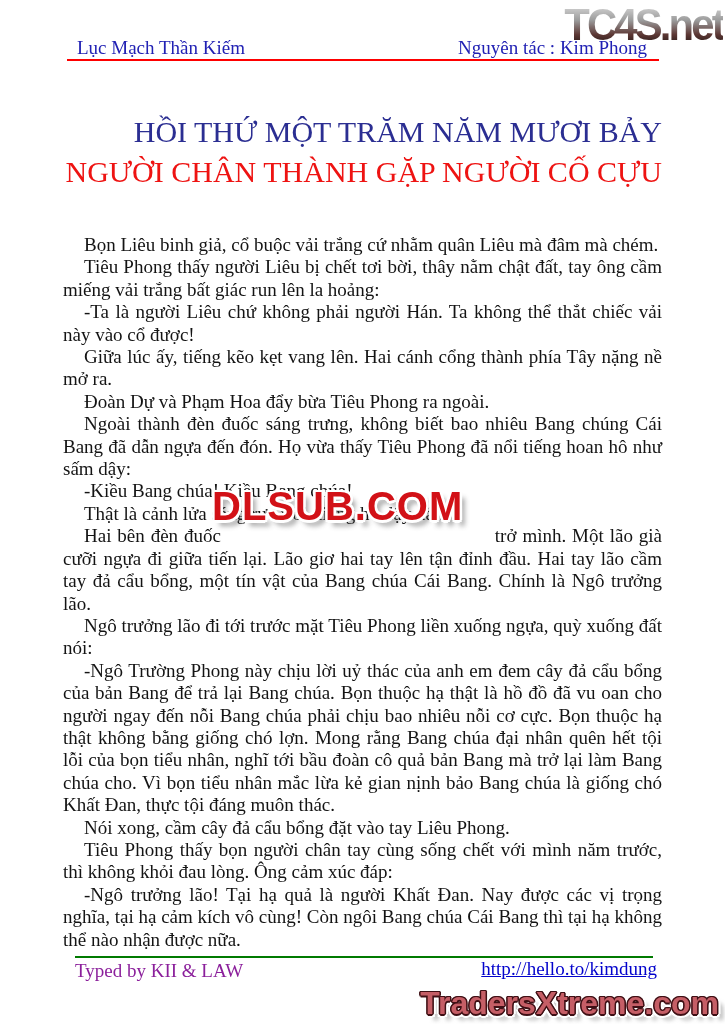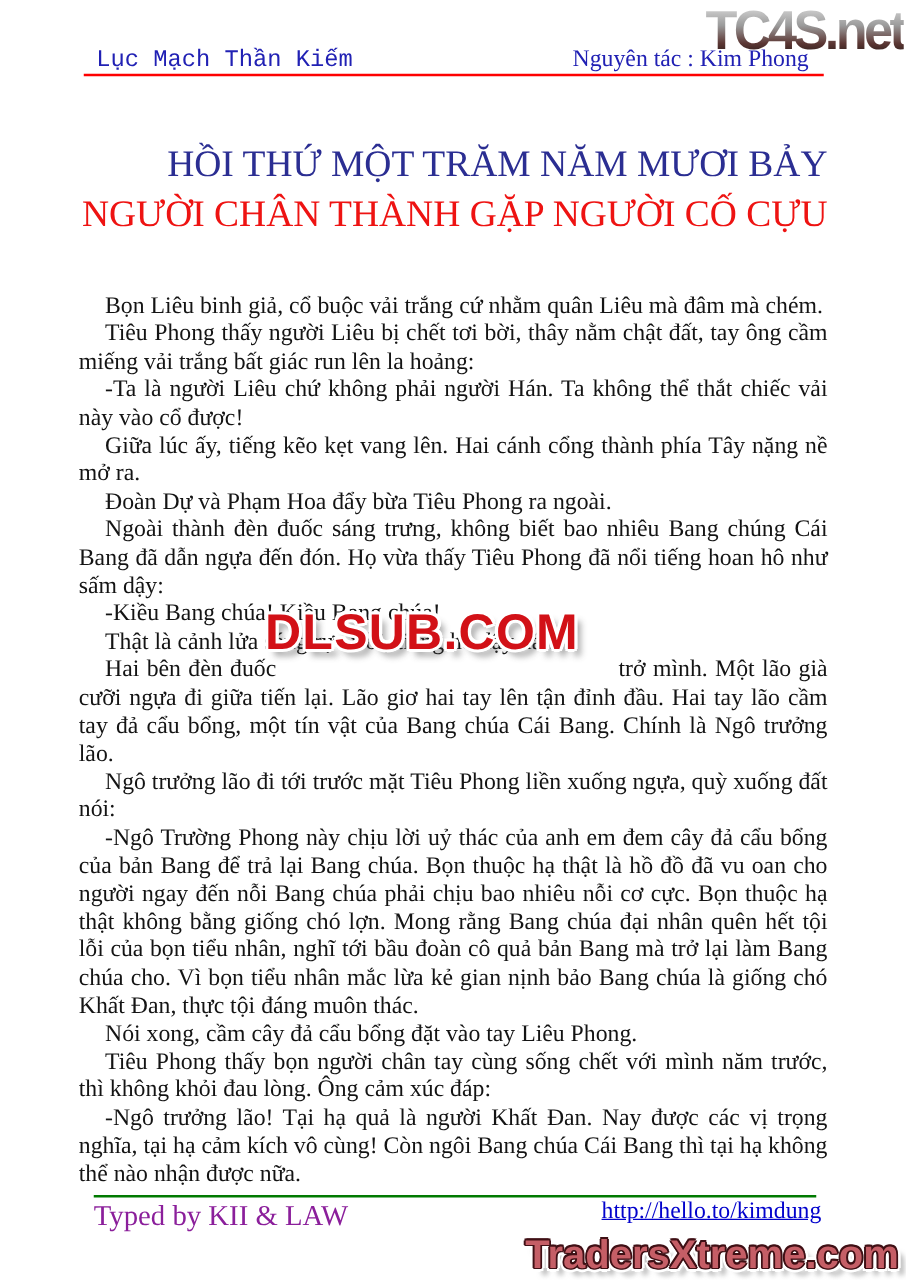--- a/index.html
+++ b/index.html
@@ -8,21 +8,20 @@
     width:725px;height:1024px;
     background:#ffffff;
     font-family:"Liberation Serif","DejaVu Serif",serif;
     overflow:hidden;
   }
   
   .hdr-left{
     position:absolute;left:77px;top:37px;
     font-size:19px;color:var(--header-blue);
     white-space:nowrap;
-    font-family:Liberation Mono, monospace;
   }
   .hdr-right{
     position:absolute;right:78px;top:37px;
     font-size:19px;color:var(--header-blue);
     white-space:nowrap;
   }
   .tc4s-logo{
     position:absolute;right:2px;top:3px;
     font-family:"Liberation Sans","DejaVu Sans",sans-serif;
     font-weight:700;font-size:44px;line-height:44px;
@@ -75,21 +74,21 @@
       -2px 2px 0 #ffffff, 2px -2px 0 #ffffff,
       5px 6px 5px rgba(60,60,60,.45);
   }
   
   .ftr-rule{
     position:absolute;left:75px;top:956px;width:578px;height:2px;
     background:var(--rule-green);
   }
   .ftr-typed{
     position:absolute;left:75px;top:960px;
-    font-size:23px;color:var(--typed-purple);
+    font-size:19px;color:var(--typed-purple);
     white-space:nowrap;
   }
   .ftr-link{
     position:absolute;right:68px;top:958px;
     font-size:19px;color:var(--link-blue);
     text-decoration:underline;white-space:nowrap;
     cursor:pointer;
     font-family:Liberation Serif, serif;
   }
   .traders-logo{

